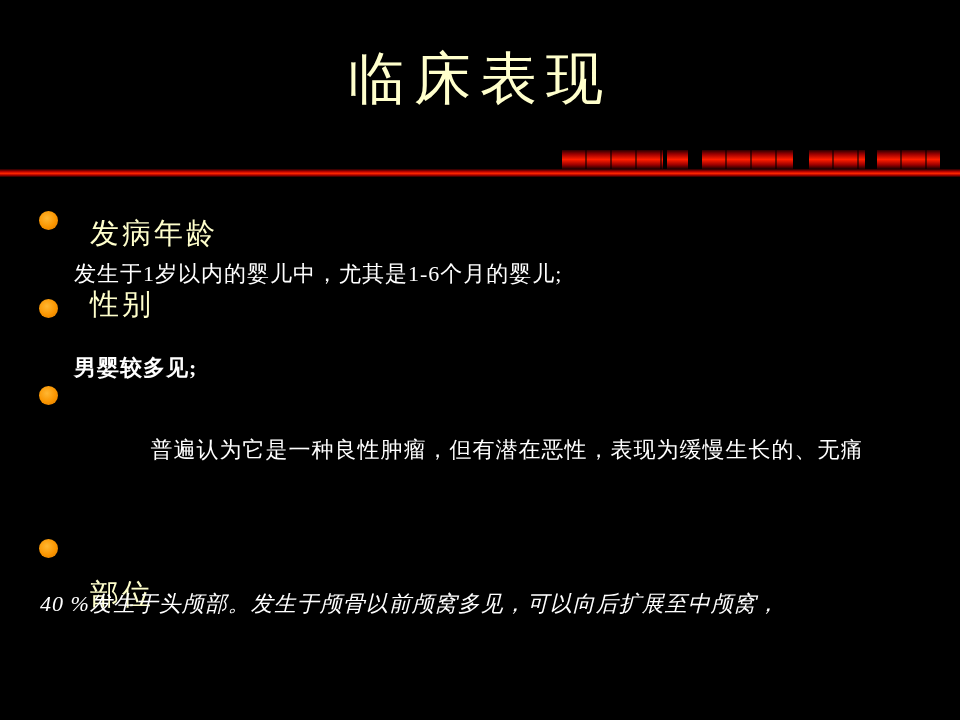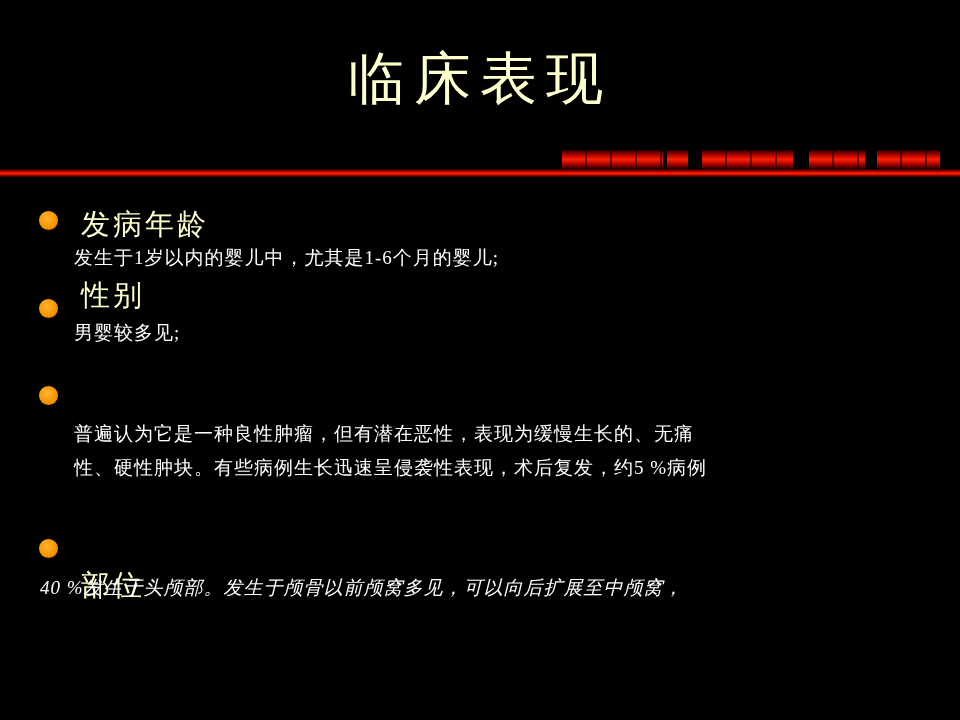--- a/index.html
+++ b/index.html
@@ -60,43 +60,44 @@
     position: absolute;
     left: 39px;
     width: 19px;
     height: 19px;
     border-radius: 50%;
     background: radial-gradient(circle at 42% 38%, #ffb733 0%, #fa9500 55%, #d87700 100%);
   }
   .heading {
     position: absolute;
     left: 74px;
-    margin: 7px;
+    margin: 16px;
     color: #FFFFCC;
     font-size: 29px;
     line-height: 36px;
     font-weight: normal;
     letter-spacing: 3px;
     text-align: center;
   }
   .para {
     position: absolute;
     left: 74px;
     width: 866px;
     color: #FFFFFF;
-    font-size: 19px;
+    font-size: 22px;
     line-height: 34px;
     letter-spacing: 1px;
+    margin-top: 16px;
   }
   .para .line { min-height: 34px; }
   .outdent { margin-left: -34px; }
 
   .b1 { top: 211px; }  .h1t { top: 199px; }  .p1 { top: 241px; }
-  .b2 { top: 299px; }  .h2t { top: 270px; }  .p2 { top: 316px; }
-  .b3 { top: 386px; }  .h3t { top: 377px; }  .p3 { top: 417px; }
+  .b2 { top: 299px; }  .h2t { top: 270px; }  .p2 { top: 335px; font-weight: bold; }
+  .b3 { top: 386px; }  .h3t { top: 377px; }  .p3 { top: 417px; text-align: center; }
   .b4 { top: 539px; }  .h4t { top: 560px; }  .p4 { top: 571px; font-style: italic; }
 </style>
 </head>
 <body>
 
 <div class="slide">
 
   <h1 class="title">临床表现</h1>
 
   <div>
@@ -116,21 +117,20 @@
 
   <span class="bullet b2"></span>
   <h2 class="heading h2t">性别</h2>
   <div class="para p2">
     <div class="line">男婴较多见;</div>
   </div>
 
   <span class="bullet b3"></span>
   <div class="para p3">
     <div class="line">普遍认为它是一种良性肿瘤，但有潜在恶性，表现为缓慢生长的、无痛</div>
-    <div class="line">性、硬性肿块。有些病例生长迅速呈侵袭性表现，术后复发，约5 %病例</div>
   </div>
 
   <span class="bullet b4"></span>
   <h2 class="heading h4t">部位</h2>
   <div class="para p4">
     <div class="line outdent">40 %发生于头颅部。发生于颅骨以前颅窝多见，可以向后扩展至中颅窝，</div>
   </div>
 
 </div>
 

